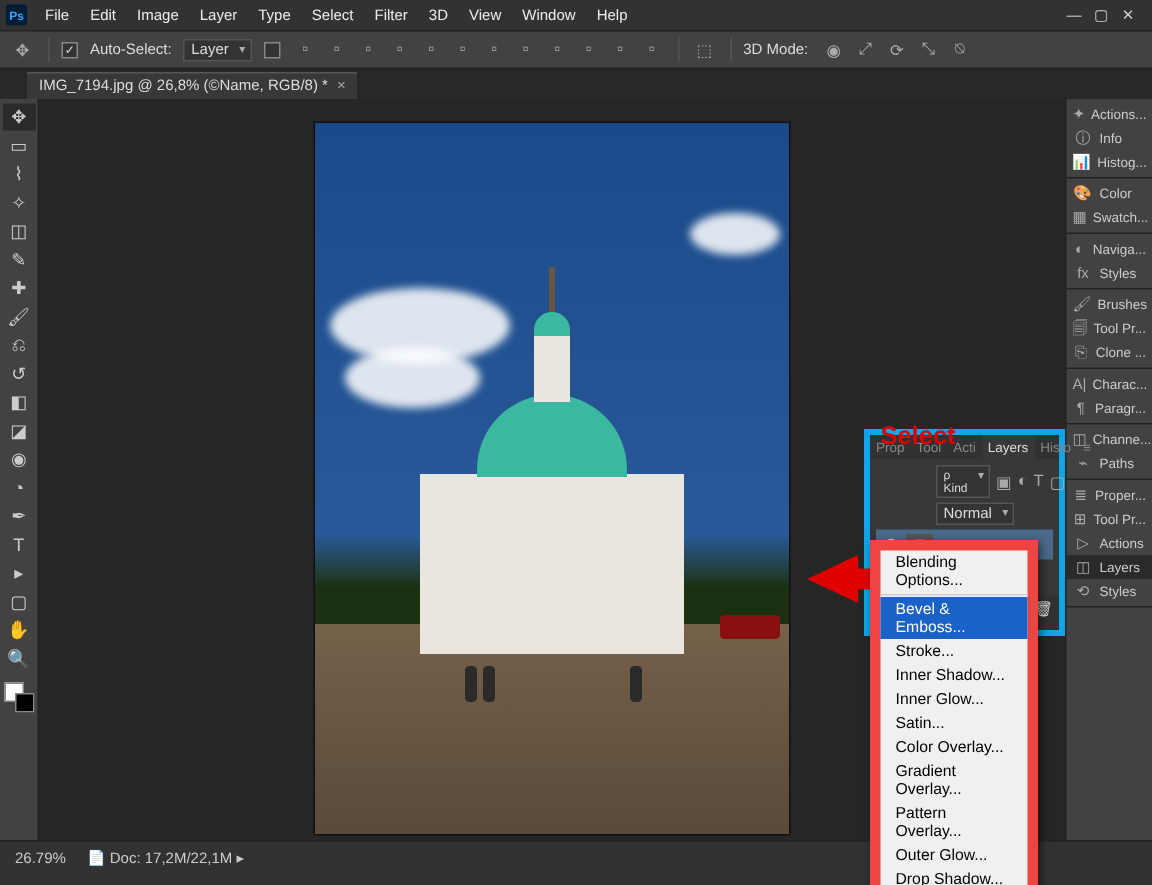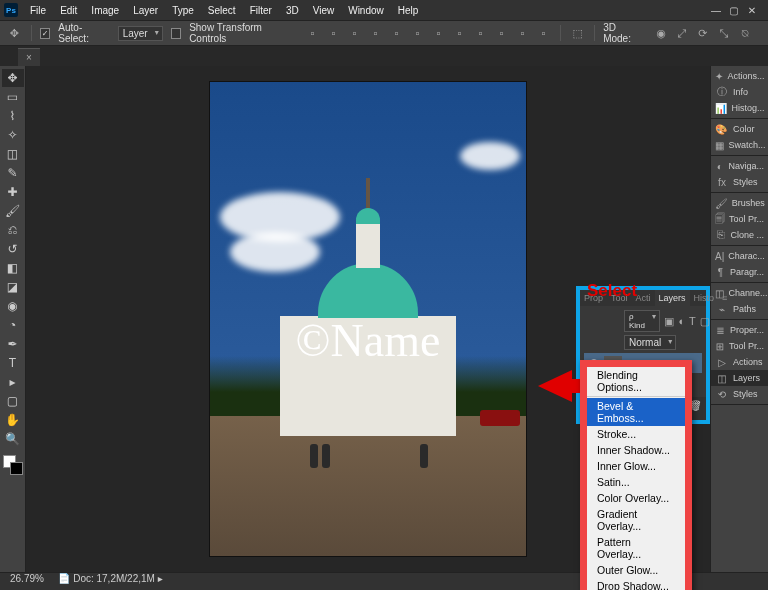--- a/index.html
+++ b/index.html
@@ -66,21 +66,21 @@
   .lyr { display:flex; align-items:center; gap:4px; height:20px; padding:0 4px;}
   .lyr.sel{ background:#4a6a8a;}
   .eye{ width:12px; text-align:center;}
   .panelfoot { display:flex; gap:6px; justify-content:flex-end; padding:3px 4px; background:#323232; font-size:10px;}
   
   .ctx { position:absolute; right:76px; top:360px; width:112px; background:#f0f0f0; border:7px solid #ef4444; color:#000; font-size:10.5px; box-shadow:2px 2px 6px rgba(0,0,0,.5); z-index:50;}
   .ctx .itm{ padding:2px 10px; }
   .ctx .itm.hl{ background:#1a62c8; color:#fff;}
   .ctx hr{ border:none; border-top:1px solid #ccc; margin:1px 0;}
   
-  .status { position:absolute; bottom:0; left:0; right:0; height:18px; background:#323232; display:flex; align-items:flex-start; gap:14px; padding:0 10px; font-size:10px; color:#ccc; border-top:1px solid #222;}
+  .status { position:absolute; bottom:12px; left:0; right:0; height:18px; background:#323232; display:flex; align-items:flex-end; gap:14px; padding:0 10px; font-size:10px; color:#ccc; border-top:1px solid #222;}
   
   .anno { position:absolute; color:#e00000; font-family:"Times New Roman",serif; font-weight:bold; font-size:17px; text-align:center; line-height:1.1;}
   .arrow-left { position:absolute; width:0; height:0; border-top:16px solid transparent; border-bottom:16px solid transparent; border-right:34px solid #e00000;}
   .arrow-left::after{ content:""; position:absolute; left:34px; top:-7px; width:26px; height:14px; background:#e00000;}
   .arrow-up { position:absolute; width:0; height:0; border-left:14px solid transparent; border-right:14px solid transparent; border-bottom:30px solid #e00000;}
   .arrow-up::after{ content:""; position:absolute; top:30px; left:-6px; width:12px; height:26px; background:#e00000;}
 </style>
 </head>
 <body>
 
@@ -104,21 +104,20 @@
   </div>
 </div>
 
 <div class="optbar">
   <span class="iconbtn">✥</span>
   <div class="sep"></div>
   <span class="chk">✓</span>
   <span>Auto-Select:</span>
   <span class="ddl">Layer</span>
   <span class="chk"></span>
-  <span>Show Transform Controls</span>
   <div class="iconstrip">
     <span class="iconbtn">▫</span>
     <span class="iconbtn">▫</span>
     <span class="iconbtn">▫</span>
     <span class="iconbtn">▫</span>
     <span class="iconbtn">▫</span>
     <span class="iconbtn">▫</span>
     <span class="iconbtn">▫</span>
     <span class="iconbtn">▫</span>
     <span class="iconbtn">▫</span>
@@ -135,20 +134,21 @@
     <span class="iconbtn">⤢</span>
     <span class="iconbtn">⟳</span>
     <span class="iconbtn">⤡</span>
     <span class="iconbtn">⍉</span>
   </div>
   <div class="pad"></div>
 </div>
 
 <div class="doctab-row">
   <div class="doctab">
+    <span>IMG_7194.jpg @ 26,8% (©Name, RGB/8) *</span>
     <span class="x">×</span>
   </div>
 </div>
 
 <div class="work">
 
   <div class="tools">
     <div class="tool sel">✥</div>
     <div class="tool">▭</div>
     <div class="tool">⌇</div>
@@ -188,21 +188,20 @@
           <div class="drum"></div>
           <div class="dome"></div>
           <div class="tower"></div>
           <div class="tcap"></div>
           <div class="spire"></div>
       </div>
       <div class="car"></div>
       <div class="person" style="left:100px;"></div>
       <div class="person" style="left:112px;"></div>
       <div class="person" style="left:210px;"></div>
-      <div class="wm">©Name</div>
     </div>
   </div>
 
   <div class="rcol">
     <div class="grp">
         <div class="row">
           <span class="ic">✦</span>
           <span>Actions...</span>
         </div>
         <div class="row">

